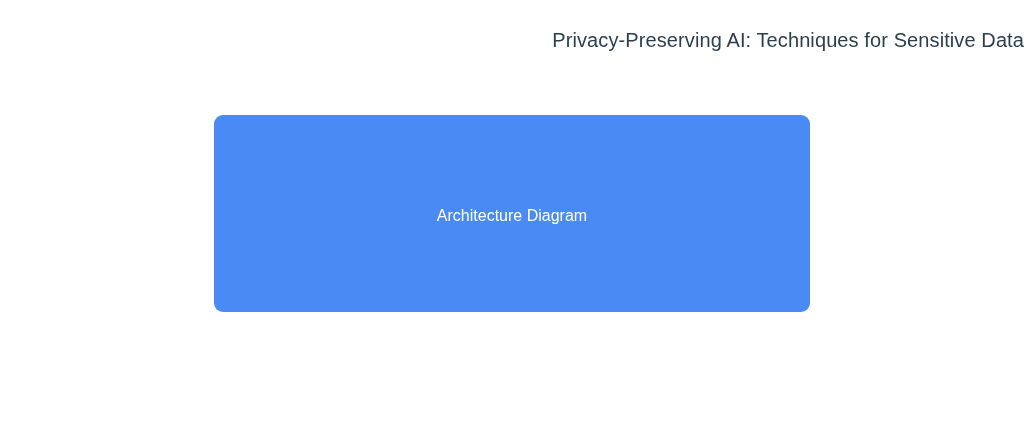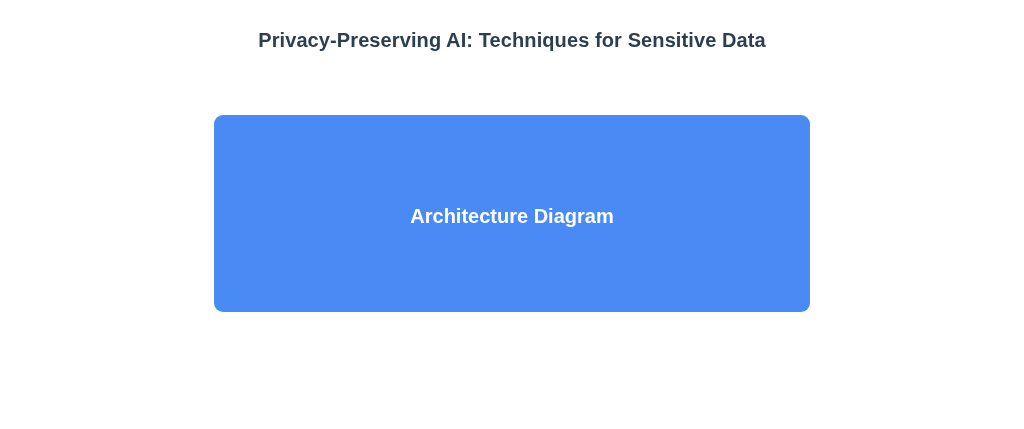--- a/index.html
+++ b/index.html
@@ -19,44 +19,44 @@
     width: 1024px;
     height: 429px;
     background: #ffffff;
     box-sizing: border-box;
   }
   .slide-title {
     position: absolute;
     top: 26px;
     left: 0;
     width: 1024px;
-    text-align: center;
+    text-align: right;
     font-size: 20px;
-    font-weight: bold;
+    font-weight: normal;
     color: #2c3e50;
     letter-spacing: 0.1px;
     line-height: 28px;
     white-space: nowrap;
   }
   .diagram-placeholder {
     position: absolute;
     left: 214px;
     top: 115px;
     width: 596px;
     height: 197px;
     background: #4a8af4;
     border-radius: 9px;
     display: flex;
     align-items: center;
     justify-content: center;
     box-sizing: border-box;
   }
   .diagram-placeholder-label {
-    font-size: 20px;
-    font-weight: bold;
+    font-size: 16px;
+    font-weight: normal;
     color: #ffffff;
     line-height: 20px;
     text-align: center;
     white-space: nowrap;
     position: relative;
     top: 2px;
   }
 </style>
 </head>
 <body>

